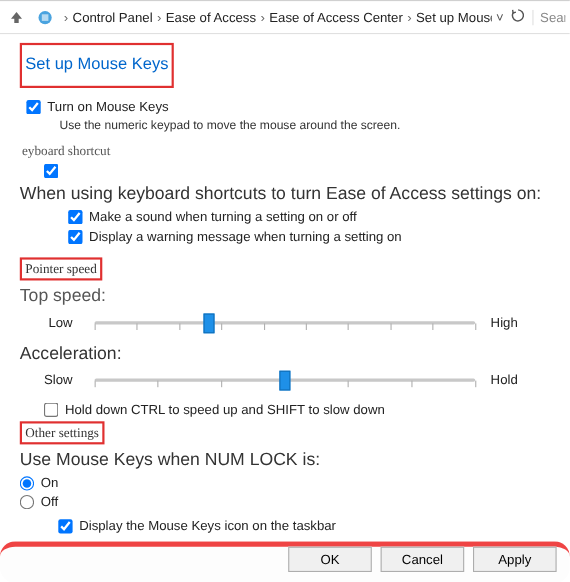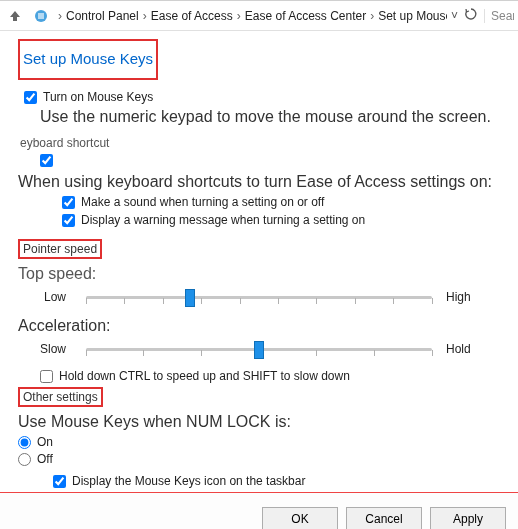--- a/index.html
+++ b/index.html
@@ -58,27 +58,28 @@
     display: inline-block;
   }
   .red-box { border: 2px solid #e03030; padding: 1px 3px; display: inline-block; }
   .check-row {
     display: flex; align-items: center; gap: 6px;
     margin: 4px 0;
   }
   .check-row input[type=checkbox] { margin:0; width:13px; height:13px; }
   .helper {
     color: #333;
-    margin: 2px 0 10px 22px;
-    font-size: 16px;
+    margin: 2px 0 10px 36px;
+    font-size: 11px;
   }
   .group-label {
     font-size: 12px;
     color: #333;
     margin: 8px 0 4px 0;
+    font-family: Liberation Serif, serif;
   }
   .indent-1 { margin-left: 22px; }
   .indent-2 { margin-left: 44px; }
   .subhdr {
     font-size: 16px;
     color: #333;
     margin: 6px 0 4px 0;
   }
   .slider-row {
     display: flex; align-items: center;
@@ -112,24 +113,25 @@
     background:#1e90e8;
     border:1px solid #0f6fb8;
     transform: translateX(-50%);
   }
   .radio-row {
     display:flex; align-items:center; gap:6px; margin:3px 0;
   }
   .radio-row input[type=radio] { margin:0; width:13px; height:13px; }
   .footer {
     height: 38px;
-    border-top: 1px solid #ef4444;
-    display:flex; align-items:flex-end; justify-content:flex-end;
+    border-top: 5px solid #ef4444;
+    display:flex; align-items:flex-start; justify-content:flex-end;
     gap: 8px; padding: 0 12px;
     background:#fdfdfd;
+    border-radius:14px;
   }
   .footer button {
     min-width: 76px; height:23px;
     font-family: inherit; font-size:12px;
     background:#f0f0f0;
     border:1px solid #adadad;
     cursor:default;
   }
   .section-gap { margin-top: 6px; }
   .cutoff { color:#555; }

